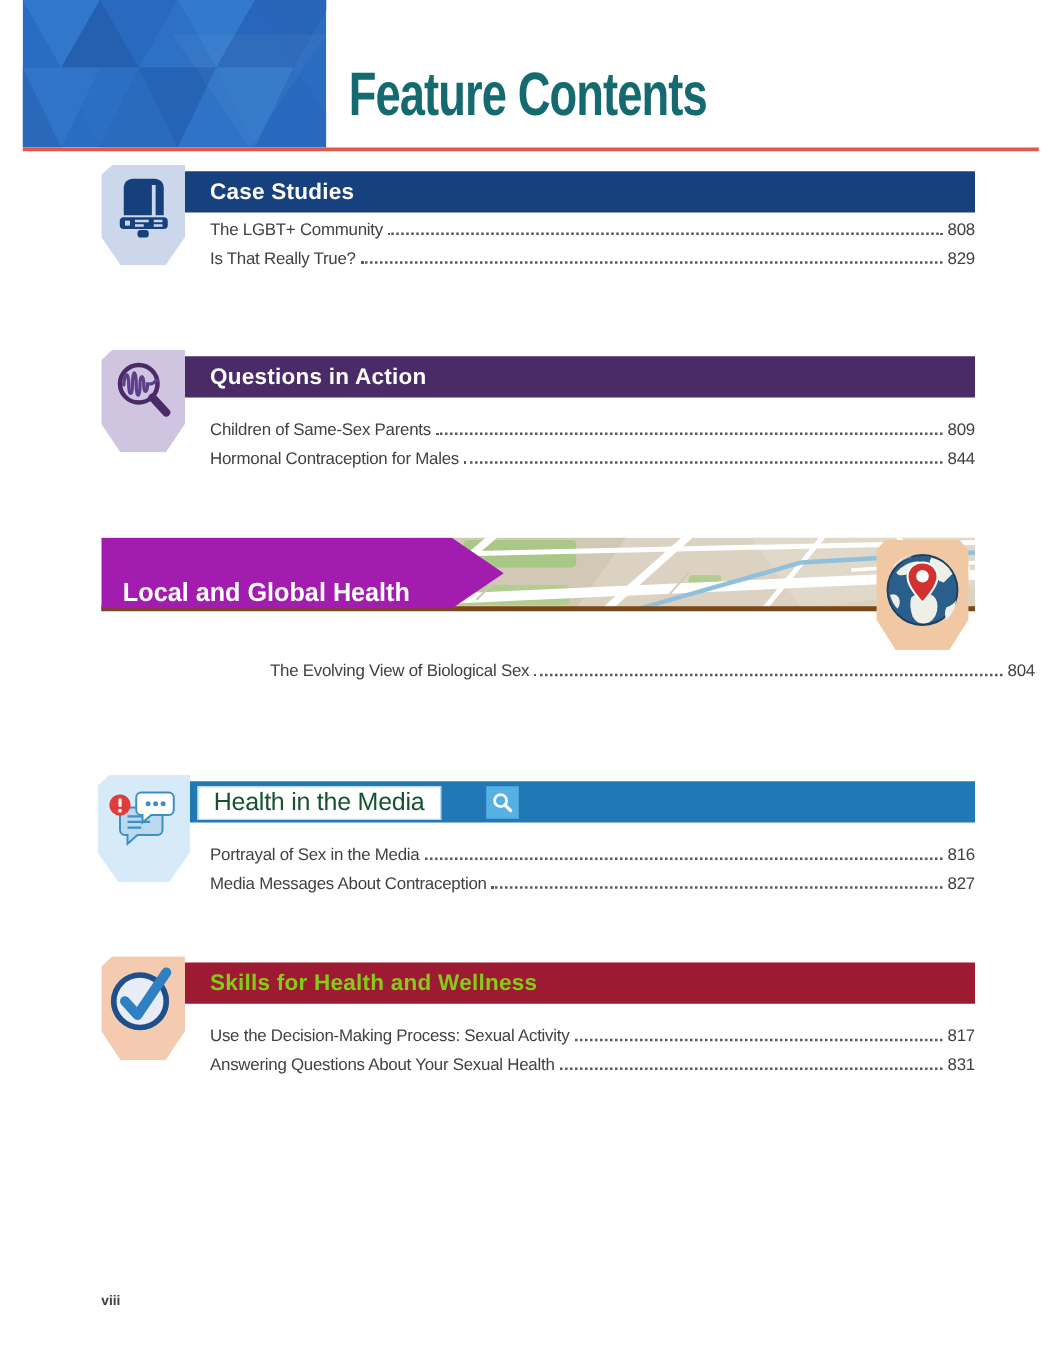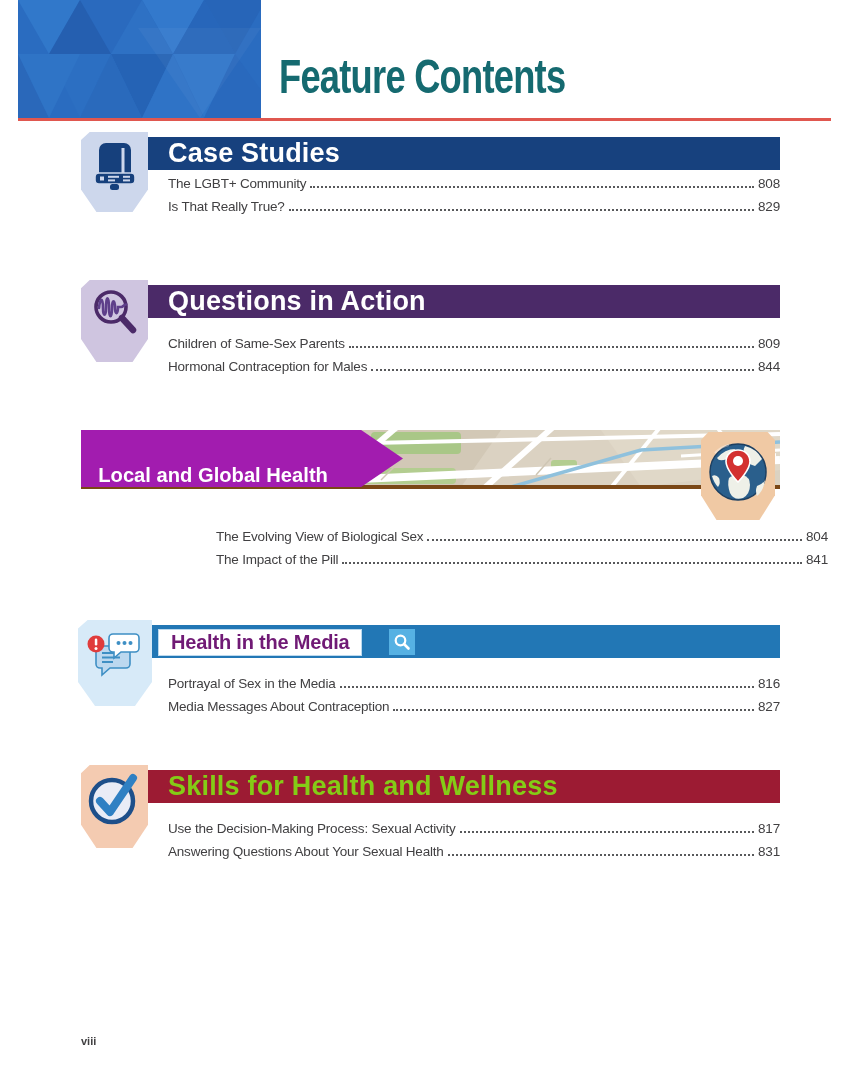--- a/index.html
+++ b/index.html
@@ -13,41 +13,41 @@
     position:absolute;left:261px;top:50px;height:52px;line-height:52px;
     font-size:49px;font-weight:bold;color:#156a70;letter-spacing:-1px;
     transform:scaleX(0.74);transform-origin:left center;white-space:nowrap;
   }
   .accent-rule{position:absolute;left:0;top:118px;width:849px;height:3px;background:#e0574f;}
   
   .feature{position:absolute;left:0;width:849px;}
   .badge{position:absolute;left:63px;top:0;display:flex;justify-content:center;z-index:3;
     clip-path:polygon(13% 0,100% 0,100% 72%,77% 100%,23% 100%,0 72%,0 10%);}
   .banner{position:absolute;left:128px;top:5px;width:634px;height:33px;z-index:1;}
-  .banner .banner-label{display:block;padding-left:22px;line-height:33px;font-size:27px;
+  .banner .banner-label{display:block;padding-left:22px;line-height:33px;font-size:18px;
     font-weight:bold;color:#ffffff;letter-spacing:.2px;white-space:nowrap;}
   .entries{position:absolute;left:150px;width:612px;}
   .toc-row{display:flex;align-items:flex-end;height:23px;font-size:13.5px;color:#414042;letter-spacing:-.2px;}
   .toc-label{white-space:nowrap;padding-right:2px;}
   .toc-leader{flex:1;border-bottom:2px dotted #58595b;margin:0 2px 3px 2px;}
   .toc-page{padding-left:2px;}
   
   .badge-case{background:#cdd7ec;width:67px;height:80px;}
   .banner-case{background:#17417e;}
   .badge-research{background:#cfc5e0;width:67px;height:82px;}
   .banner-research{background:#4b2a68;}
   .badge-media{background:#d7eaf8;width:74px;height:86px;left:60px;}
   .banner-media{background:#2277b5;}
   .badge-skills{background:#f4cbb1;width:67px;height:83px;}
   .banner-skills{background:#9c1b33;}
   .banner-skills .banner-label{color:#84cc16;}
   
   .search-box{position:absolute;left:12px;top:4px;height:25px;background:#ffffff;
     border:1px solid #bcd9ee;padding:0 12px;display:flex;align-items:center;}
-  .search-box span{font-size:20px;font-weight:bold;color:#701a75;white-space:nowrap;letter-spacing:-.2px;}
+  .search-box span{font-size:20px;font-weight:normal;color:#14532d;white-space:nowrap;letter-spacing:-.2px;}
   .search-btn{position:absolute;left:243px;top:4px;width:26px;height:26px;background:#56b1e3;
     display:flex;align-items:center;justify-content:center;}
   
   .map-strip{position:absolute;left:63px;top:2px;width:699px;height:57px;overflow:hidden;z-index:1;}
   .strip-rule{position:absolute;left:63px;top:57px;width:699px;height:4px;background:#7a4716;z-index:2;}
   .chevron{position:absolute;left:63px;top:2px;width:322px;height:57px;background:#a21caf;z-index:3;
     clip-path:polygon(0 0,87% 0,100% 50%,87% 100%,0 100%);display:flex;align-items:flex-end;}
   .chevron span{padding-left:18px;font-size:21px;font-weight:bold;color:#ffffff;white-space:nowrap;
     transform:scaleX(0.96);transform-origin:left center;}
   .badge-globe{position:absolute;left:683px;top:4px;width:74px;height:88px;background:#f0c9a4;z-index:4;
@@ -185,25 +185,20 @@
         <path d="M33 12 C40 12 45 17 45 23.5 C45 32 33 44 33 44 C33 44 21 32 21 23.5 C21 17 26 12 33 12 Z" fill="#d33030" stroke="#ffffff" stroke-width="1.6"></path>
         <circle cx="33" cy="23" r="5" fill="#ffffff"></circle>
       </svg>
     </div>
     <div class="entries" style="top:93px;margin-left:48px;">
       <div class="toc-row">
         <span class="toc-label">The Evolving View of Biological Sex</span>
         <span class="toc-leader"></span>
         <span class="toc-page">804</span>
       </div>
-      <div class="toc-row">
-        <span class="toc-label">The Impact of the Pill</span>
-        <span class="toc-leader"></span>
-        <span class="toc-page">841</span>
-      </div>
     </div>
   </section>
 
   <section class="feature" style="top:620px;">
     <div class="badge badge-media">
       <svg width="58" height="60" viewBox="0 0 58 60" style="margin-top:8px;">
         <path d="M14 18 h26 a4 4 0 0 1 4 4 v14 a4 4 0 0 1 -4 4 h-16 l-8 7 v-7 h-2 a4 4 0 0 1 -4 -4 v-14 a4 4 0 0 1 4 -4 z" fill="#bcd8ef" stroke="#3e8fc4" stroke-width="1.6"></path>
         <line x1="16" y1="25" x2="34" y2="25" stroke="#3e8fc4" stroke-width="1.8"></line>
         <line x1="16" y1="29.5" x2="34" y2="29.5" stroke="#3e8fc4" stroke-width="1.8"></line>
         <line x1="16" y1="34" x2="27" y2="34" stroke="#3e8fc4" stroke-width="1.8"></line>

